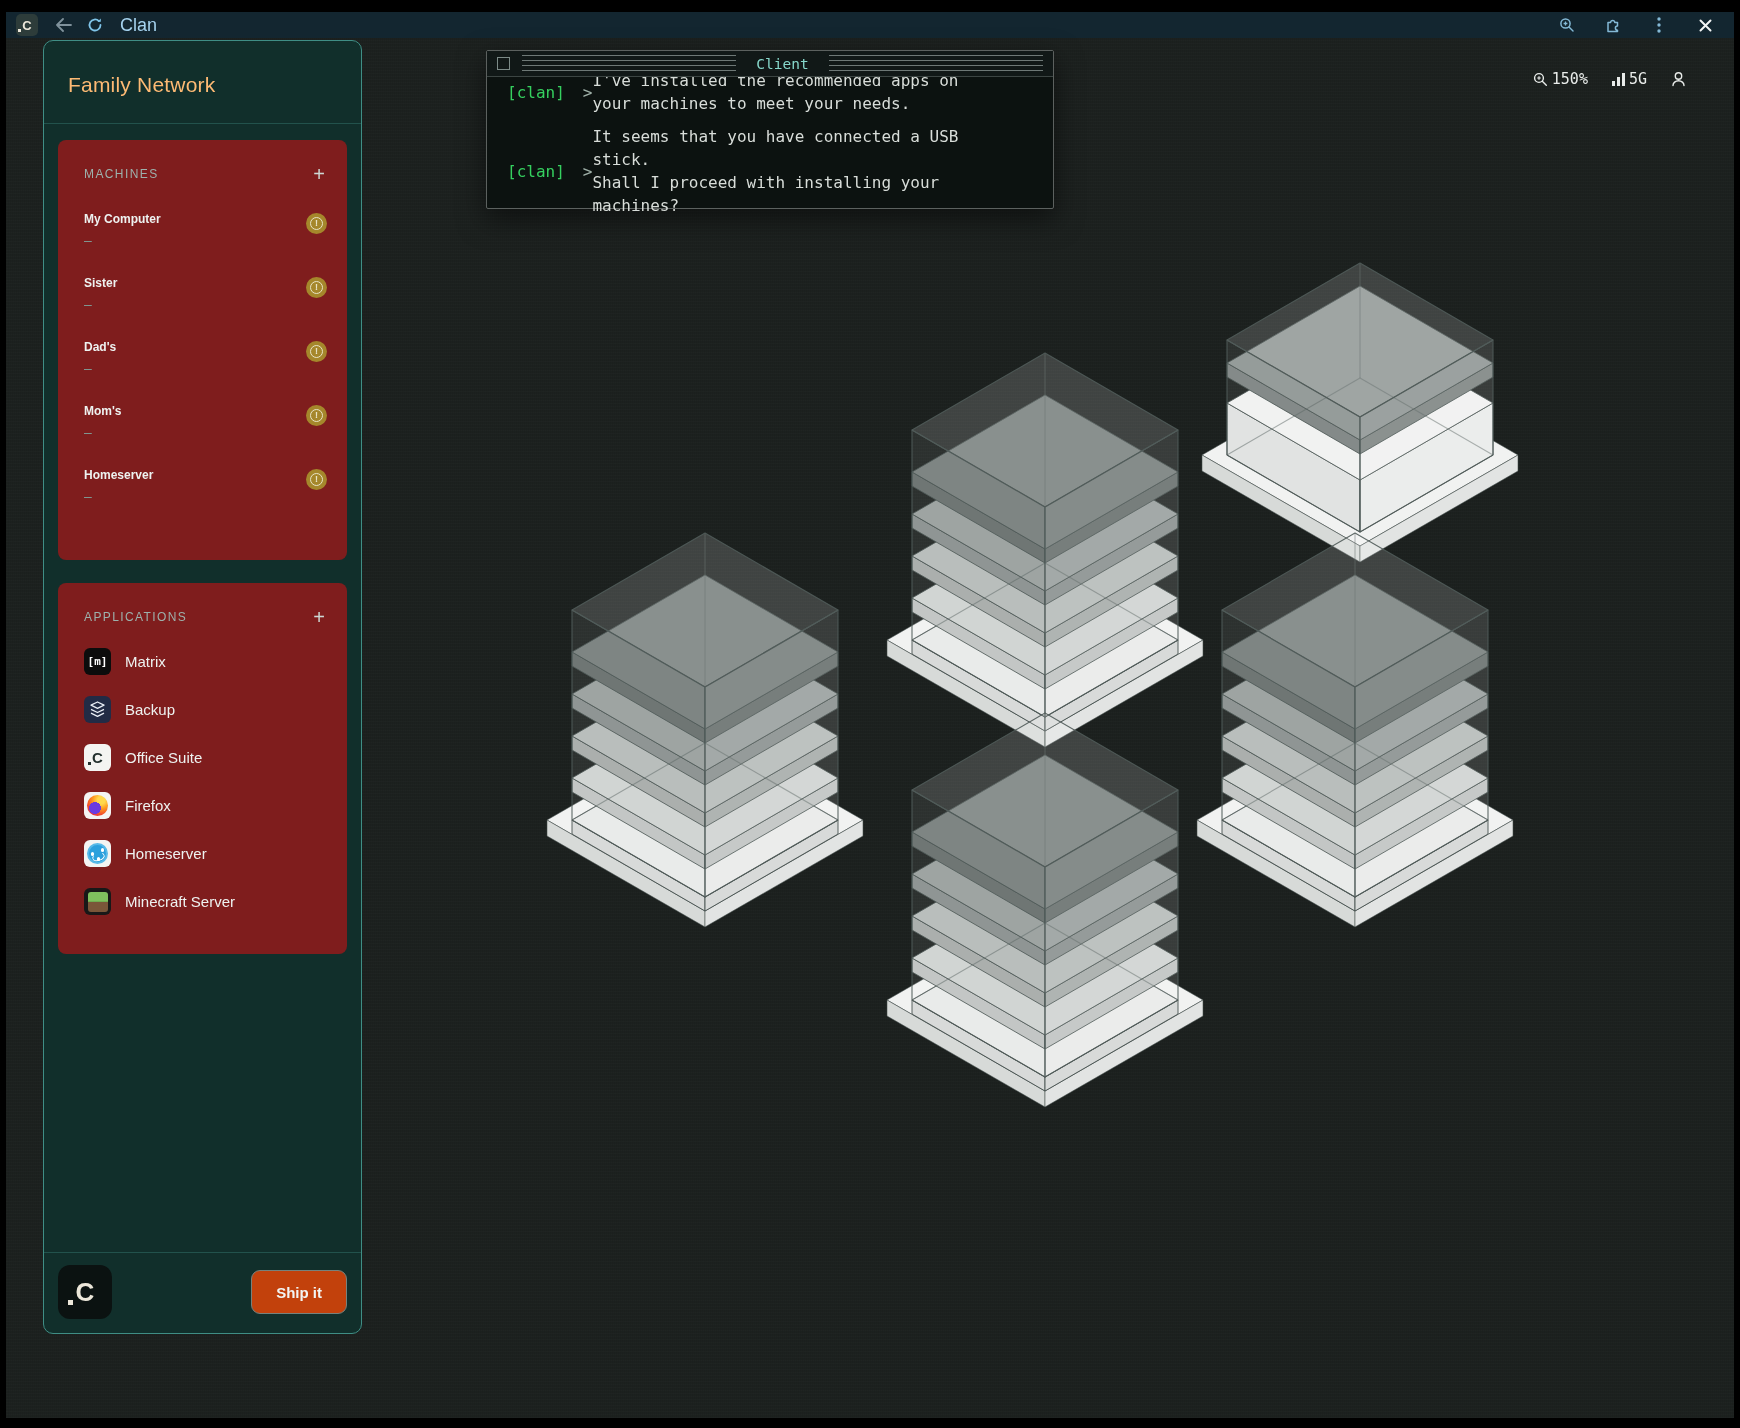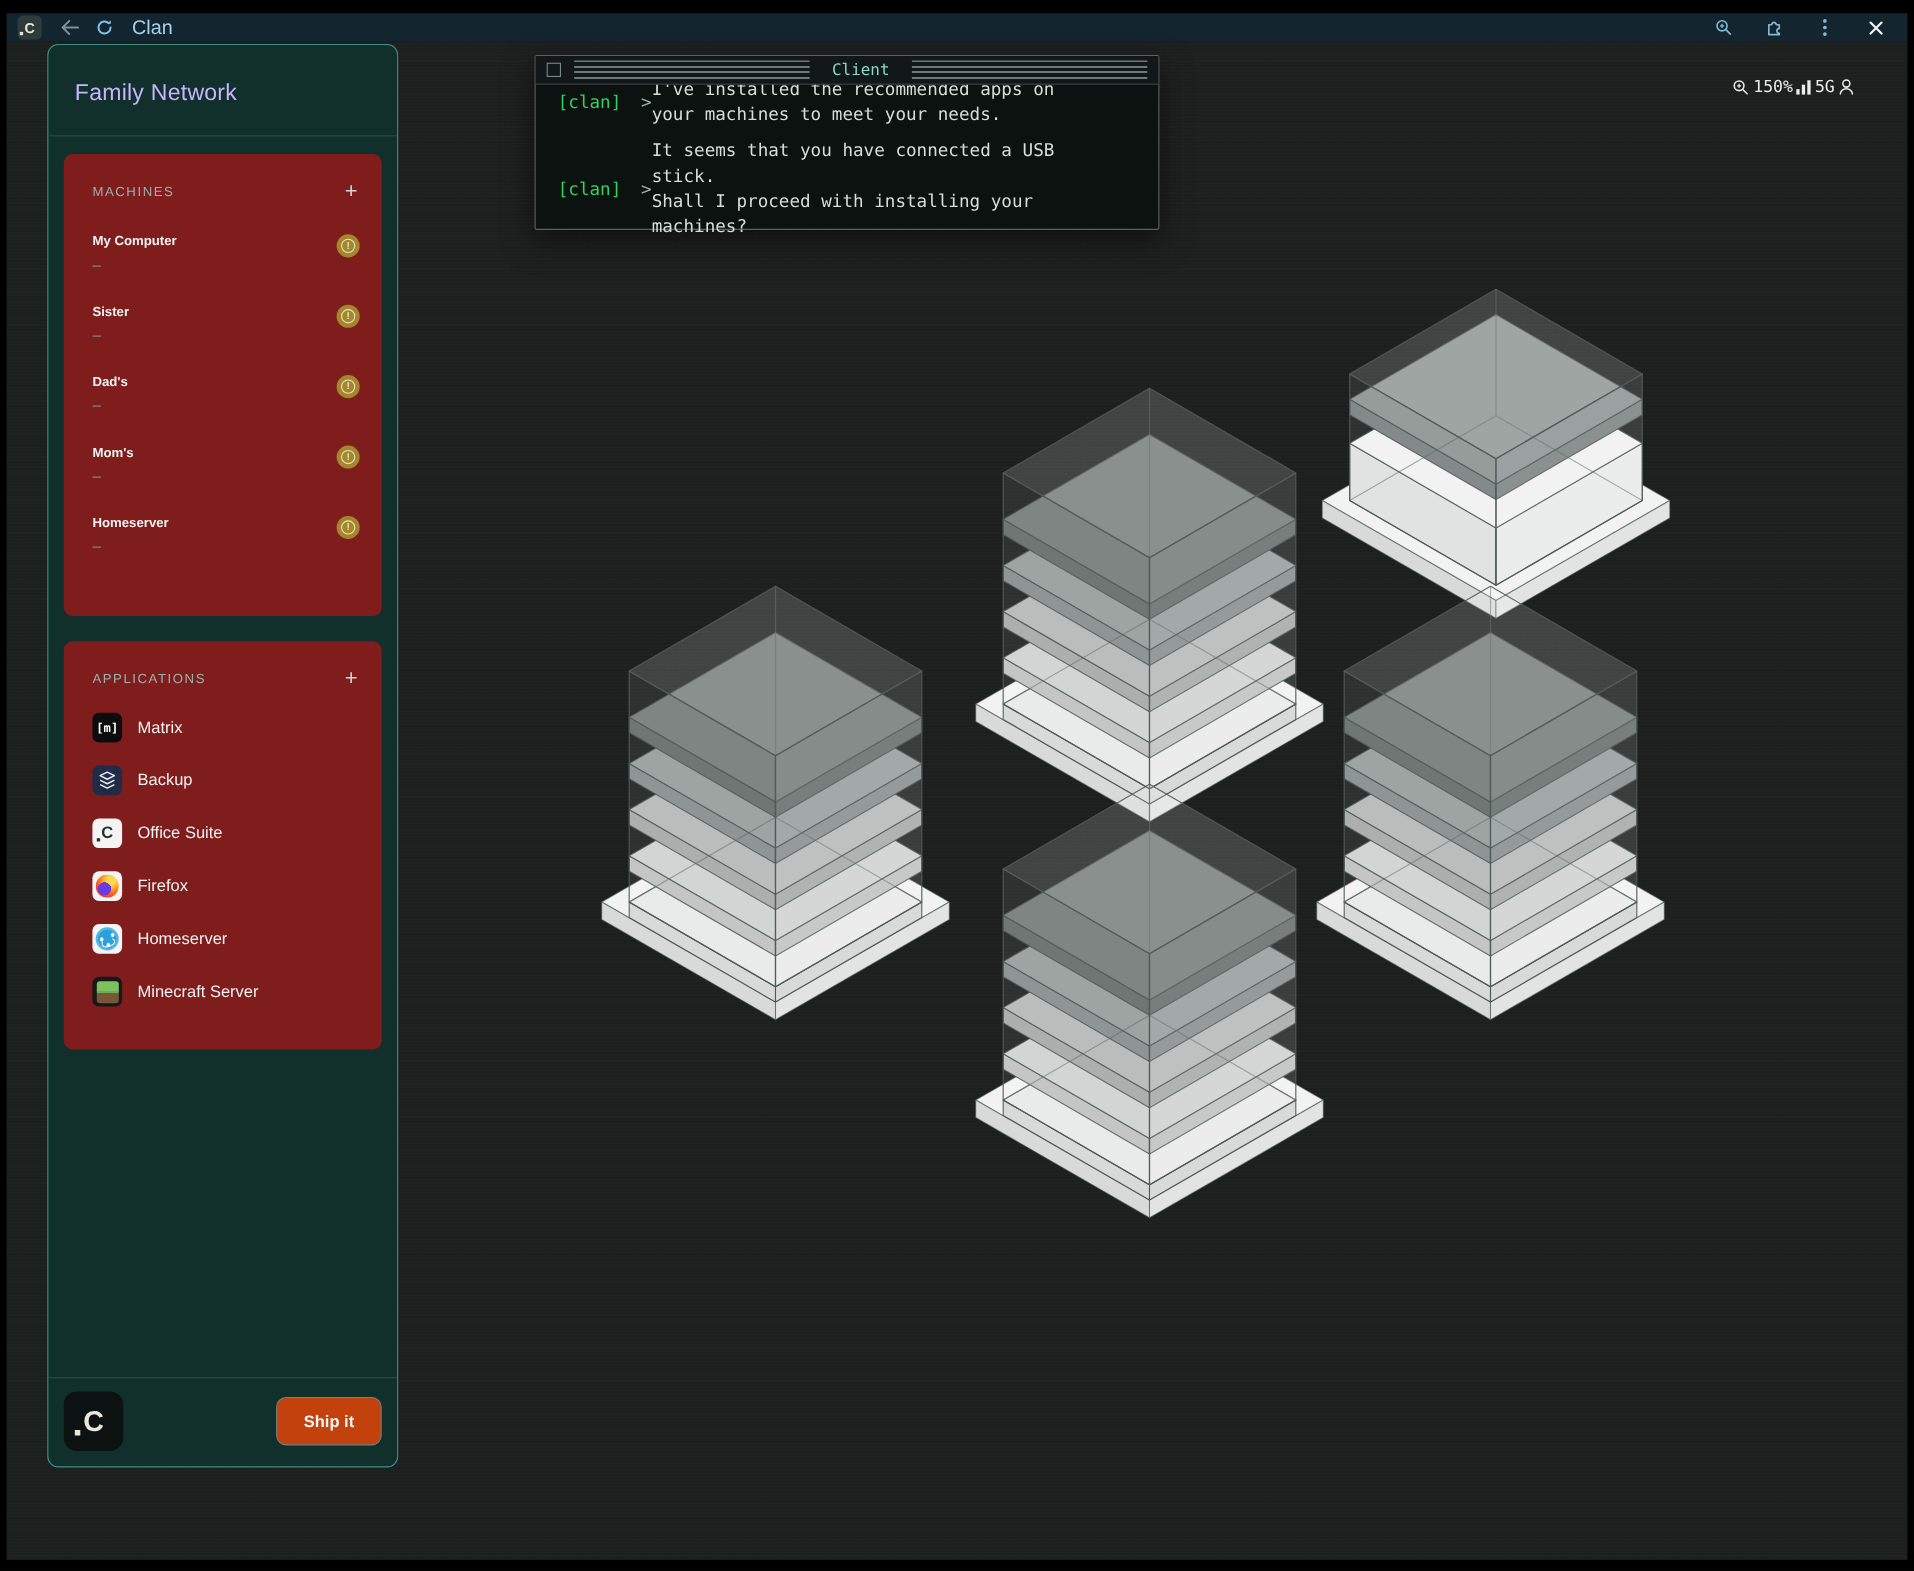--- a/index.html
+++ b/index.html
@@ -22,21 +22,21 @@
           background-color:#1c211f;
           background-image:
             repeating-linear-gradient(0deg, rgba(255,255,255,0.012) 0 1px, transparent 1px 3px),
             repeating-linear-gradient(90deg, rgba(0,0,0,0.05) 0 1px, transparent 1px 2px); }
   .canvas-svg { position:absolute; left:-6px; top:-38px; width:1740px; height:1428px; }
 
   
   .sidebar { position:absolute; left:43px; top:40px; width:319px; height:1294px;
              background:#112f2b; border:1px solid #3f8e85; border-radius:10px;
              display:flex; flex-direction:column; z-index:5; }
-  .sb-title { padding:32px 24px 26px 24px; color:#c4b5fd; font-size:21px; font-weight:500; letter-spacing:0.2px; }
+  .sb-title { padding:32px 24px 26px 24px; color:#fdba74; font-size:21px; font-weight:500; letter-spacing:0.2px; }
   .sb-divider { height:1px; background:#22524c; }
   .panel { background:#7f1d1d; border-radius:8px; margin:0 14px; padding:24px 20px 20px 26px; }
   .panel-machines { margin-top:16px; height:420px; }
   .panel-apps { margin-top:23px; height:371px; }
   .panel-head { display:flex; align-items:center; justify-content:space-between; }
   .panel-head-label { color:#9db1ac; font-size:12px; letter-spacing:1.4px; }
   .panel-add { color:#cdd8d4; font-size:20px; font-weight:300; line-height:1; cursor:default;
                background:none; border:none; padding:0 2px; font-family:inherit; }
   .machine { display:flex; align-items:flex-start; justify-content:space-between; margin-top:28px; }
   .machine-name { color:#eef2f0; font-size:12px;font-weight:bold; }
@@ -91,21 +91,21 @@
       background:repeating-linear-gradient(to bottom, #6e7876 0 1.5px, transparent 1.5px 5px); }
   .term-title { color:#86d8cb; font-size:14.5px; padding:0 8px; }
   .term-body { height:172px; overflow:hidden; padding:0 0 0 20px; }
   .msg { display:flex; align-items:center; margin-top:10px; font-size:16px; line-height:23px; }
   .msg.clipped { margin-top:-8px; }
   .msg-prefix { color:#35d05f; flex:0 0 auto; }
   .msg-sep { color:#9fb0a8; flex:0 0 auto; margin-left:18px; }
   .msg-lines { color:#d8ddd9; }
 
   
-  .statusrow { position:absolute; right:48px; top:32px; display:flex; align-items:center; gap:3px;
+  .statusrow { position:absolute; right:48px; top:32px; display:flex; align-items:center; gap:24px;
                color:#e9ecea; font-family:"DejaVu Sans Mono", monospace; font-size:15px; z-index:4; }
   .st-item { display:flex; align-items:center; gap:4px; }
   .sigbars { display:flex; align-items:flex-end; gap:2px; height:13px; }
   .sigbars i { display:block; width:3px; background:#e9ecea; }
   .sigbars i:nth-child(1){height:5px;} .sigbars i:nth-child(2){height:9px;} .sigbars i:nth-child(3){height:13px;}
 </style>
 </head>
 <body>
 
 <div class="topbar">

